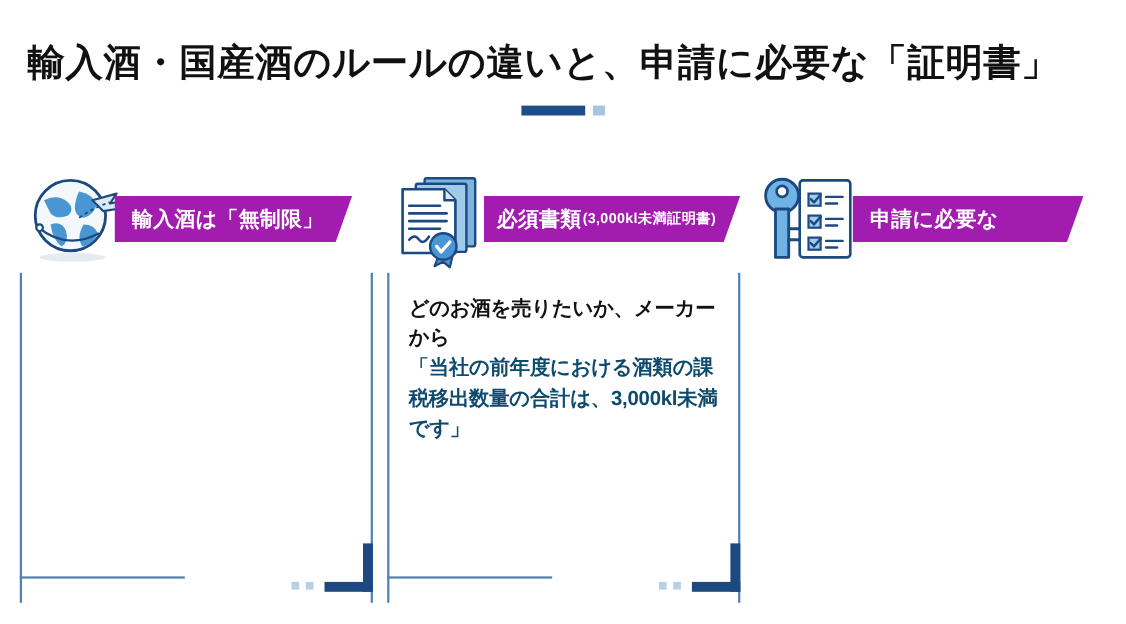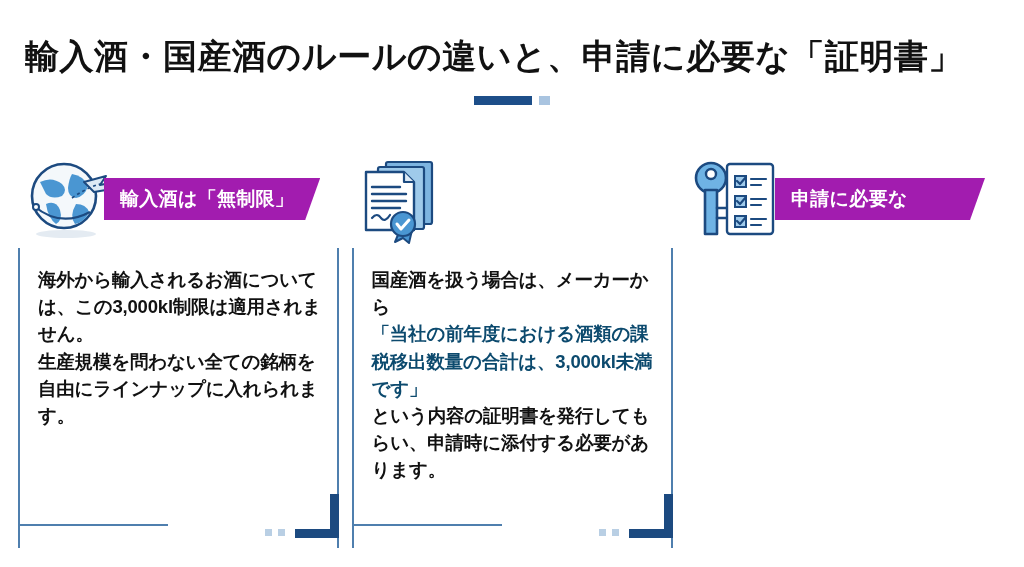--- a/index.html
+++ b/index.html
@@ -186,24 +186,20 @@
           <circle cx="14" cy="53" r="3" fill="#fff" stroke="#1c4a80" stroke-width="2"></circle>
           <path d="M62 28 l22 -6 l-6 9 l10 -2 l-4 7 l-12 2 z" fill="#dde9f4" stroke="#1c4a80" stroke-width="2" stroke-linejoin="round"></path>
           <path d="M50 44 q14 -10 28 -14" fill="none" stroke="#1c4a80" stroke-width="1.6" stroke-dasharray="3 3"></path>
         </svg>
       </div>
       <div class="banner">
         <span>輸入酒は「無制限」</span>
       </div>
     </div>
     <div class="card-body">
-      <div class="card-text">
-        <p>海外から輸入されるお酒については、この3,000kl制限は適用されません。</p>
-        <p>生産規模を問わない全ての銘柄を自由にラインナップに入れられます。</p>
-      </div>
       <div class="corner-dots">
           <i></i>
           <i></i>
         </div>
       <div class="corner-bracket"></div>
     </div>
   </div>
 
   <div class="card card-2">
     <div class="card-head">
@@ -218,26 +214,29 @@
             <line x1="16" y1="40" x2="50" y2="40"></line>
             <line x1="16" y1="47" x2="50" y2="47"></line>
             <line x1="16" y1="54" x2="44" y2="54"></line>
           </g>
           <path d="M16 64 q5 -6 9 0 q4 5 9 -3" fill="none" stroke="#1c4a80" stroke-width="2.2" stroke-linecap="round"></path>
           <path d="M44 76 l-5 12 l8 -4 l6 5 l3 -13 z" fill="#4a96d2" stroke="#1c4a80" stroke-width="2" stroke-linejoin="round"></path>
           <circle cx="47" cy="70" r="12" fill="#4a96d2" stroke="#1c4a80" stroke-width="2.2"></circle>
           <path d="M41 70 l4 5 l8 -9" fill="none" stroke="#ffffff" stroke-width="3" stroke-linecap="round" stroke-linejoin="round"></path>
         </svg>
       </div>
+      <div class="banner">
+        <span>必須書類</span>
+          <span class="banner-sub">(3,000kl未満証明書)</span>
+      </div>
     </div>
     <div class="card-body">
       <div class="card-text">
-        <p>国産酒を扱う場合は、メーカーから</p>
+        <p>どのお酒を売りたいか、メーカーから</p>
         <p class="highlight">「当社の前年度における酒類の課税移出数量の合計は、3,000kl未満です」</p>
-        <p>という内容の証明書を発行してもらい、申請時に添付する必要があります。</p>
       </div>
       <div class="corner-dots">
           <i></i>
           <i></i>
         </div>
       <div class="corner-bracket"></div>
     </div>
   </div>
 
   <div class="card card-3">

